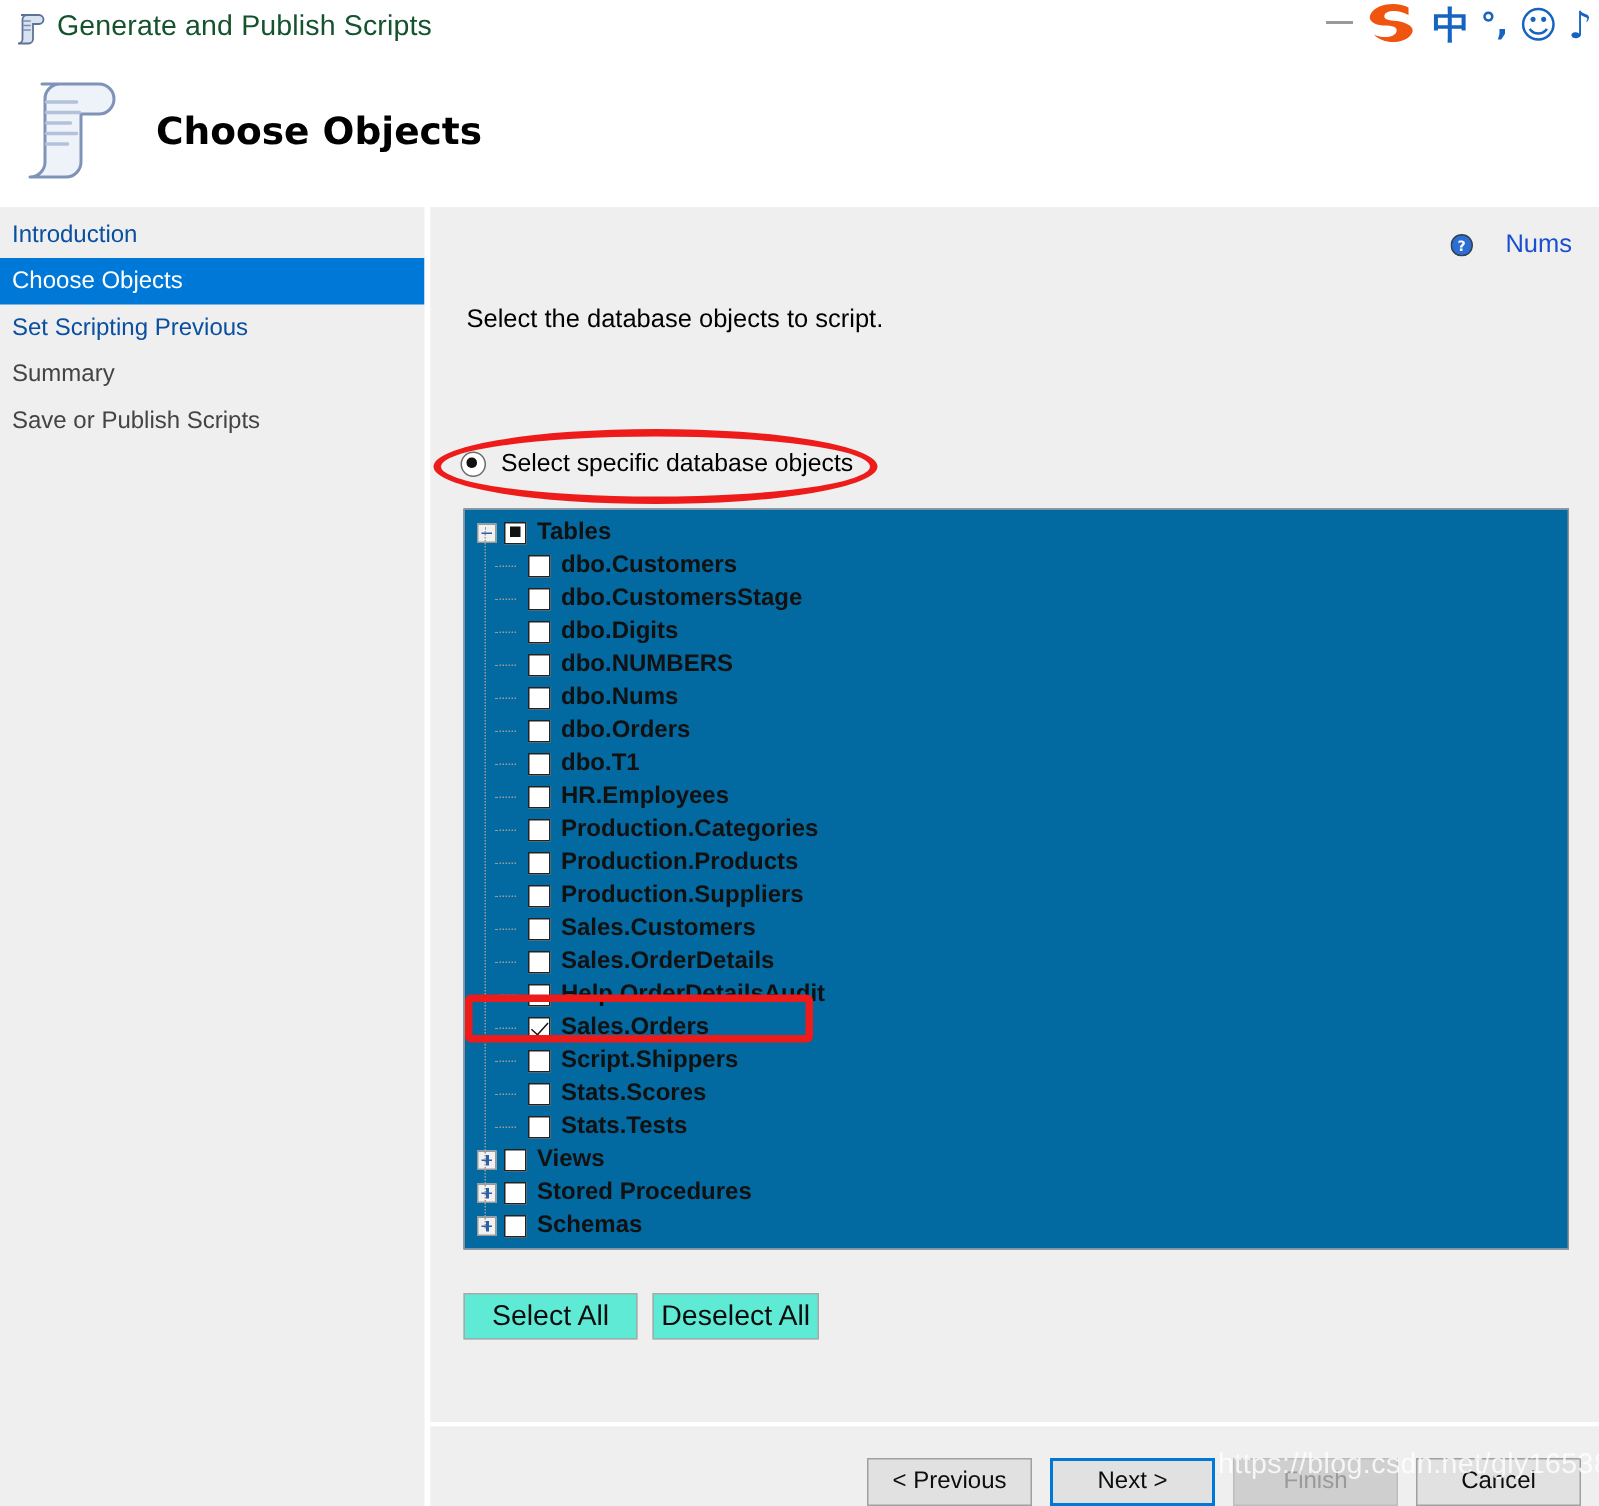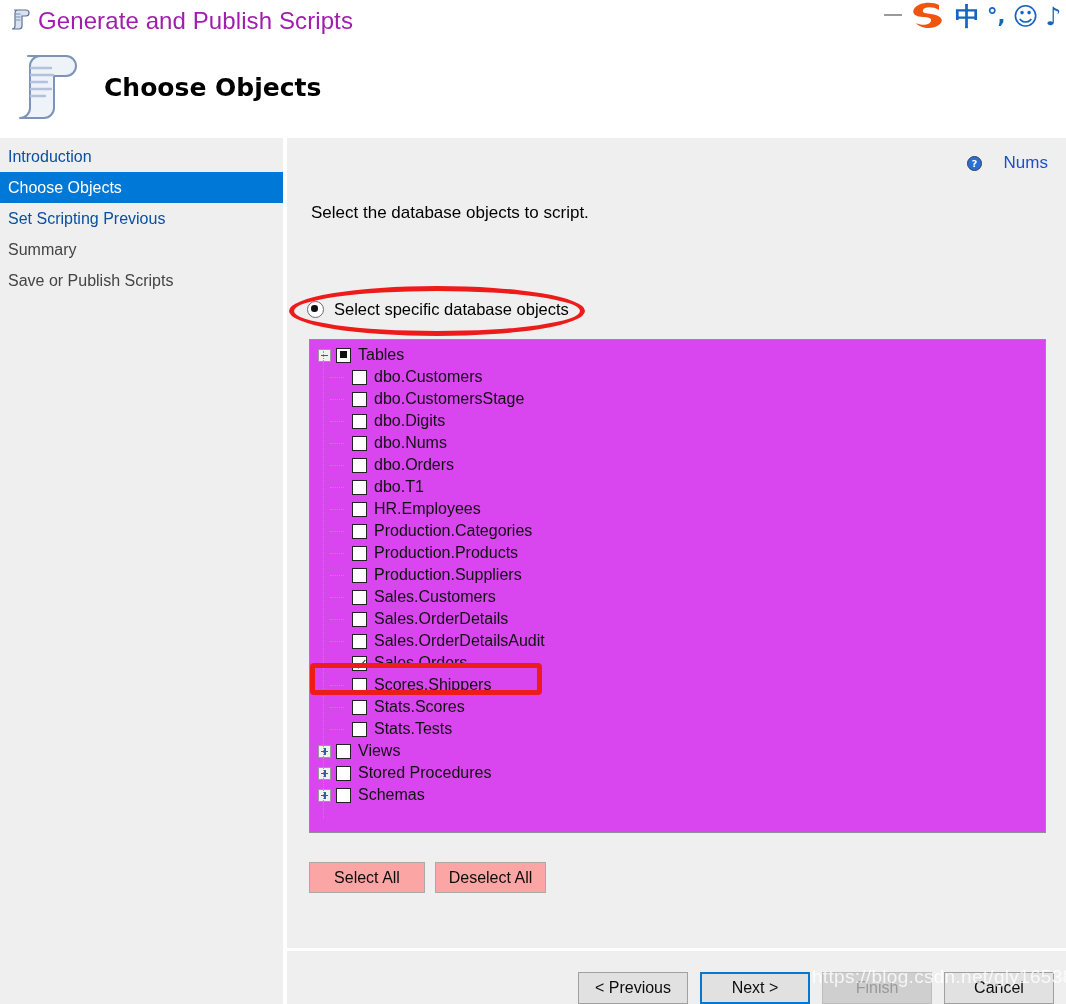--- a/index.html
+++ b/index.html
@@ -19,21 +19,21 @@
   
   .titlebar {
     position: absolute; left: 0; top: 0; width: 1066px; height: 40px;
     background: #ffffff;
   }
   .titlebar-icon {
     position: absolute; left: 10px; top: 8px; width: 22px; height: 24px;
   }
   .titlebar-title {
     position: absolute; left: 38px; top: 7px;
-    font-size: 24px; color: #a21caf; letter-spacing: .1px;
+    font-size: 19px; color: #14532d; letter-spacing: .1px;
     white-space: nowrap;
   }
   .win-min {
     position: absolute; left: 884px; top: 14px; width: 18px; height: 2px;
     background: #9a9a9a;
   }
 
   
   .ime-bar {
     position: absolute; left: 908px; top: 0px; height: 32px;
@@ -135,23 +135,24 @@
     width: 296px; height: 50px;
     border: 5px solid #ee1b1b;
     border-radius: 50%;
     pointer-events: none;
   }
 
   
   .treebox {
     position: absolute; left: 22px; top: 198px;
     width: 737px; height: 494px;
-    background: #d946ef;
+    background: #0369a1;
     border: 1px solid #8a8f98;
     overflow: hidden;
+    font-weight: bold;
   }
   .tree { position: relative; padding: 4px 0 0 6px; }
 
   .tnode {
     position: relative;
     height: 22px;
     display: flex; align-items: center;
     font-size: 16px; color: #111;
     white-space: nowrap;
     cursor: default;
@@ -204,22 +205,22 @@
     position: absolute; left: 310px; top: 663px;
     width: 232px; height: 32px;
     border: 5px solid #ee1b1b;
     border-radius: 4px;
     pointer-events: none;
   }
 
   
   .btn {
     font-family: "Liberation Sans", sans-serif;
-    font-size: 16px; color: #0d0d0d;
-    background: #fca5a5;
+    font-size: 19px; color: #0d0d0d;
+    background: #5eead4;
     border: 1px solid #a9a9a9;
     height: 31px;
     text-align: center;
     line-height: 29px;
     cursor: pointer;
   }
   .btn.sel-all  { position: absolute; left: 22px;  top: 721px; width: 116px; }
   .btn.desel-all{ position: absolute; left: 148px; top: 721px; width: 111px; }
 
   
@@ -338,20 +339,25 @@
             <span>dbo.CustomersStage</span>
           </div>
           <div class="tnode child">
             <span class="hdash" style="top:11px"></span>
             <span class="cbox"></span>
             <span>dbo.Digits</span>
           </div>
           <div class="tnode child">
             <span class="hdash" style="top:11px"></span>
             <span class="cbox"></span>
+            <span>dbo.NUMBERS</span>
+          </div>
+          <div class="tnode child">
+            <span class="hdash" style="top:11px"></span>
+            <span class="cbox"></span>
             <span>dbo.Nums</span>
           </div>
           <div class="tnode child">
             <span class="hdash" style="top:11px"></span>
             <span class="cbox"></span>
             <span>dbo.Orders</span>
           </div>
           <div class="tnode child">
             <span class="hdash" style="top:11px"></span>
             <span class="cbox"></span>
@@ -383,31 +389,31 @@
             <span>Sales.Customers</span>
           </div>
           <div class="tnode child">
             <span class="hdash" style="top:11px"></span>
             <span class="cbox"></span>
             <span>Sales.OrderDetails</span>
           </div>
           <div class="tnode child">
             <span class="hdash" style="top:11px"></span>
             <span class="cbox"></span>
-            <span>Sales.OrderDetailsAudit</span>
+            <span>Help.OrderDetailsAudit</span>
           </div>
           <div class="tnode child">
             <span class="hdash" style="top:11px"></span>
             <span class="cbox checked"></span>
             <span>Sales.Orders</span>
           </div>
           <div class="tnode child">
             <span class="hdash" style="top:11px"></span>
             <span class="cbox"></span>
-            <span>Scores.Shippers</span>
+            <span>Script.Shippers</span>
           </div>
           <div class="tnode child">
             <span class="hdash" style="top:11px"></span>
             <span class="cbox"></span>
             <span>Stats.Scores</span>
           </div>
           <div class="tnode child">
             <span class="hdash" style="top:11px"></span>
             <span class="cbox"></span>
             <span>Stats.Tests</span>

